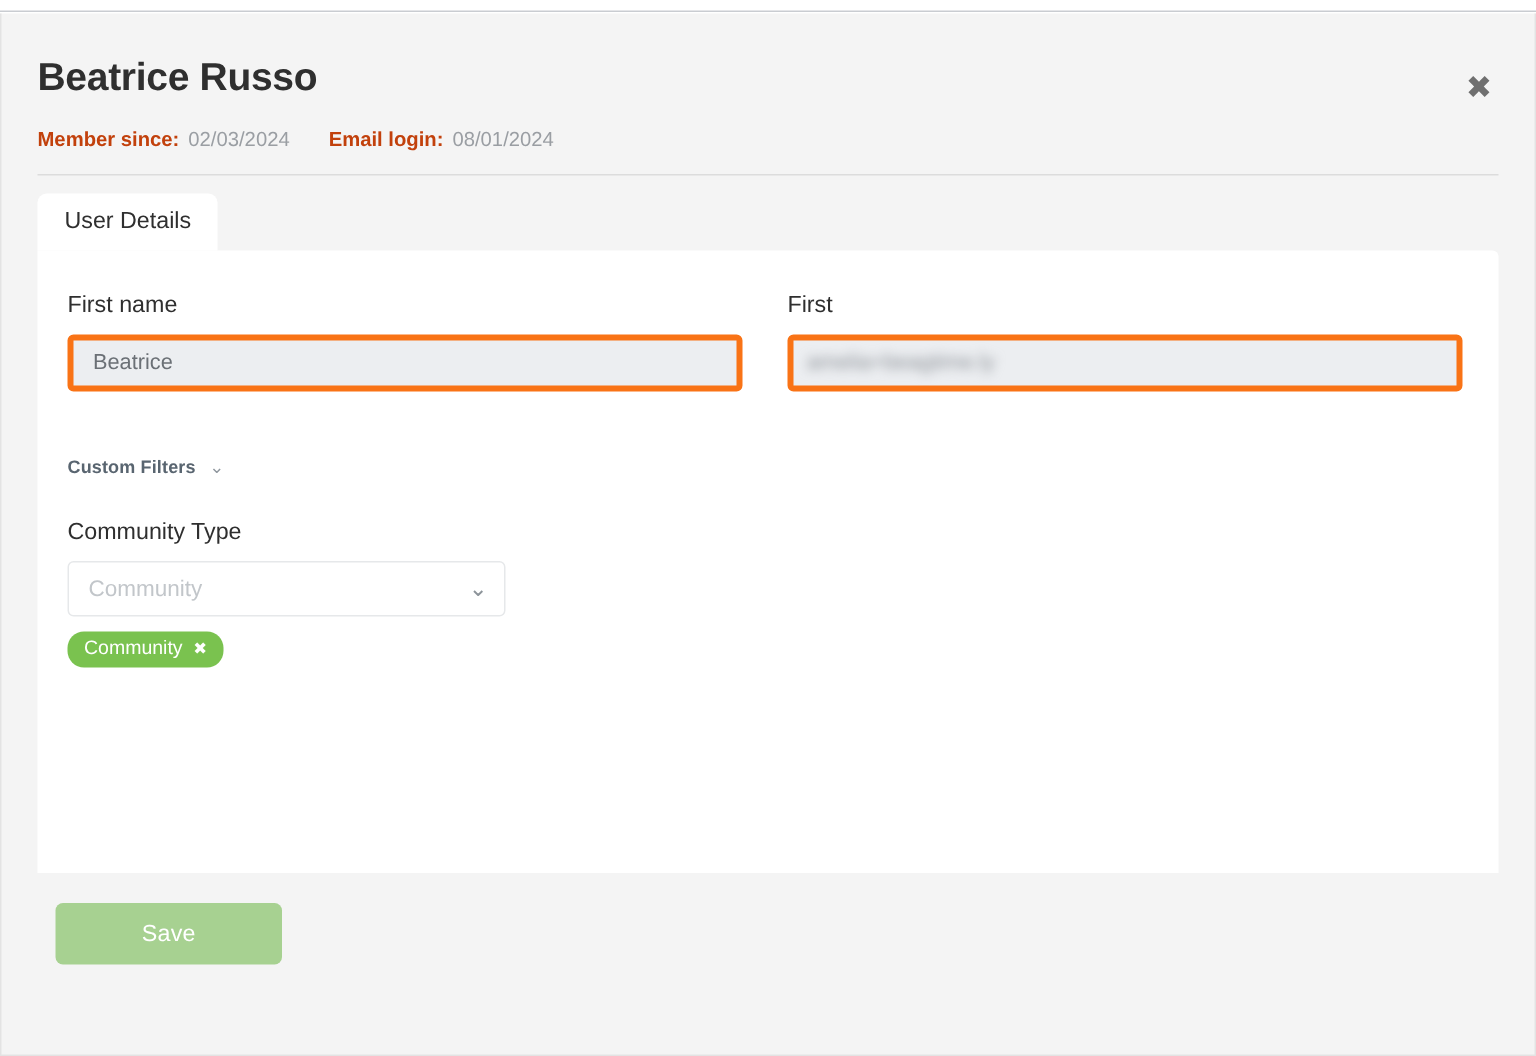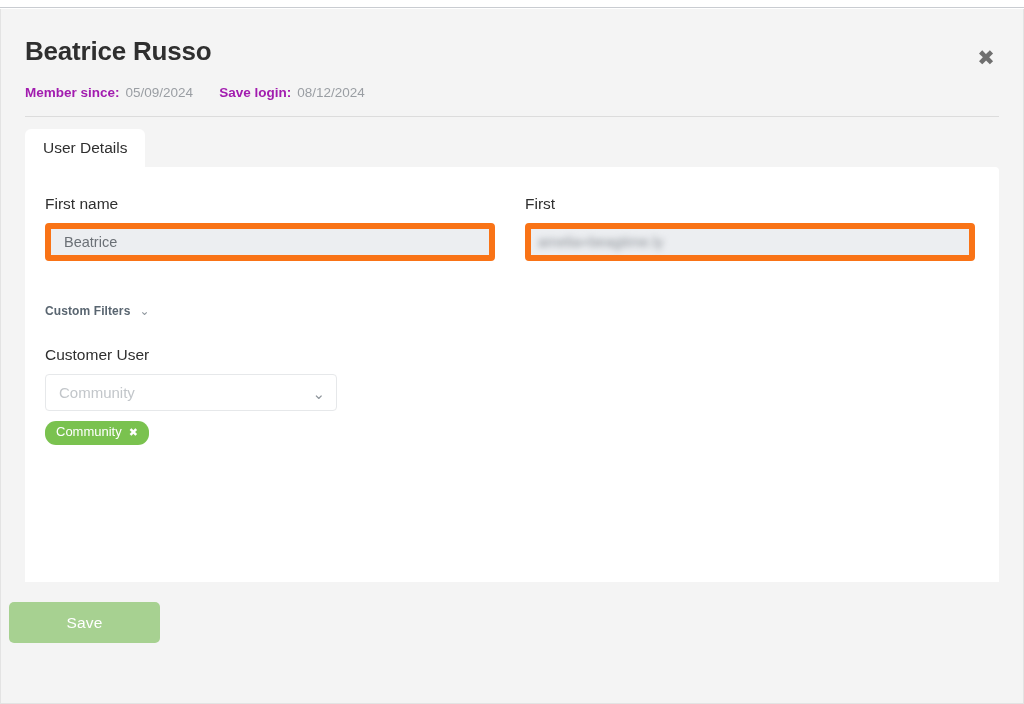--- a/index.html
+++ b/index.html
@@ -97,21 +97,21 @@
   .meta-line {
     margin-top: 18px;
     font-size: 13.5px;
     color: #9a9ea3;
     display: flex;
     align-items: baseline;
     white-space: nowrap;
   }
   .meta-label {
     font-weight: bold;
-    color: #a21caf;
+    color: #c2410c;
     margin-right: 6px;
   }
   .meta-value { color: #9a9ea3; }
   .meta-gap { display: inline-block; width: 26px; }
 
   .header-divider {
     margin: 16px 24px 0 24px;
     height: 1px;
     background: #dcdcdc;
   }
@@ -162,21 +162,21 @@
   .field-label {
     font-size: 15.5px;
     color: #2f2f2f;
     margin-bottom: 10px;
     display: block;
   }
   .text-input {
     width: 100%;
     height: 38px;
     background: #eceef1;
-    border: 6px solid #f97316;
+    border: 4px solid #f97316;
     border-radius: 4px;
     padding: 0 13px;
     font-size: 14.5px;
     color: #6b7076;
     font-family: "Liberation Sans", sans-serif;
     outline: none;
   }
   .text-input.redacted {
     color: transparent;
     position: relative;
@@ -256,21 +256,21 @@
   }
   .chip-x {
     font-size: 11px;
     font-family: "DejaVu Sans", sans-serif;
     cursor: pointer;
     line-height: 1;
   }
 
   
   .modal-footer {
-    padding: 20px 24px 0 8px;
+    padding: 20px 24px 0 36px;
   }
   .save-btn {
     width: 151px;
     height: 41px;
     background: #a7d191;
     color: #ffffff;
     border: none;
     border-radius: 5px;
     font-size: 15.5px;
     font-family: "Liberation Sans", sans-serif;
@@ -292,24 +292,24 @@
 
   <div id="modal">
 
     <div class="modal-header">
       <div class="modal-title">Beatrice Russo</div>
 
       <button class="close-btn">✖</button>
 
       <div class="meta-line">
         <span class="meta-label">Member since:</span>
-        <span class="meta-value">05/09/2024</span>
+        <span class="meta-value">02/03/2024</span>
         <span class="meta-gap"></span>
-        <span class="meta-label">Save login:</span>
-        <span class="meta-value">08/12/2024</span>
+        <span class="meta-label">Email login:</span>
+        <span class="meta-value">08/01/2024</span>
       </div>
     </div>
 
     <div class="header-divider"></div>
 
     <div class="tab-strip">
       <button class="tab active">User Details</button>
     </div>
 
     <div class="tab-panel">
@@ -331,21 +331,21 @@
         </div>
 
       </div>
 
       <div class="filters-header">
         <span class="filters-title">Custom Filters</span>
         <span class="chev chev-sm">⌄</span>
       </div>
 
       <div class="filter-group">
-        <label class="field-label">Customer User</label>
+        <label class="field-label">Community Type</label>
 
         <div class="select-wrap">
           <div class="select-box">
             <span>Community</span>
           </div>
           <span class="select-chev">⌄</span>
         </div>
 
         <div class="chip-row">
           <span class="chip">

